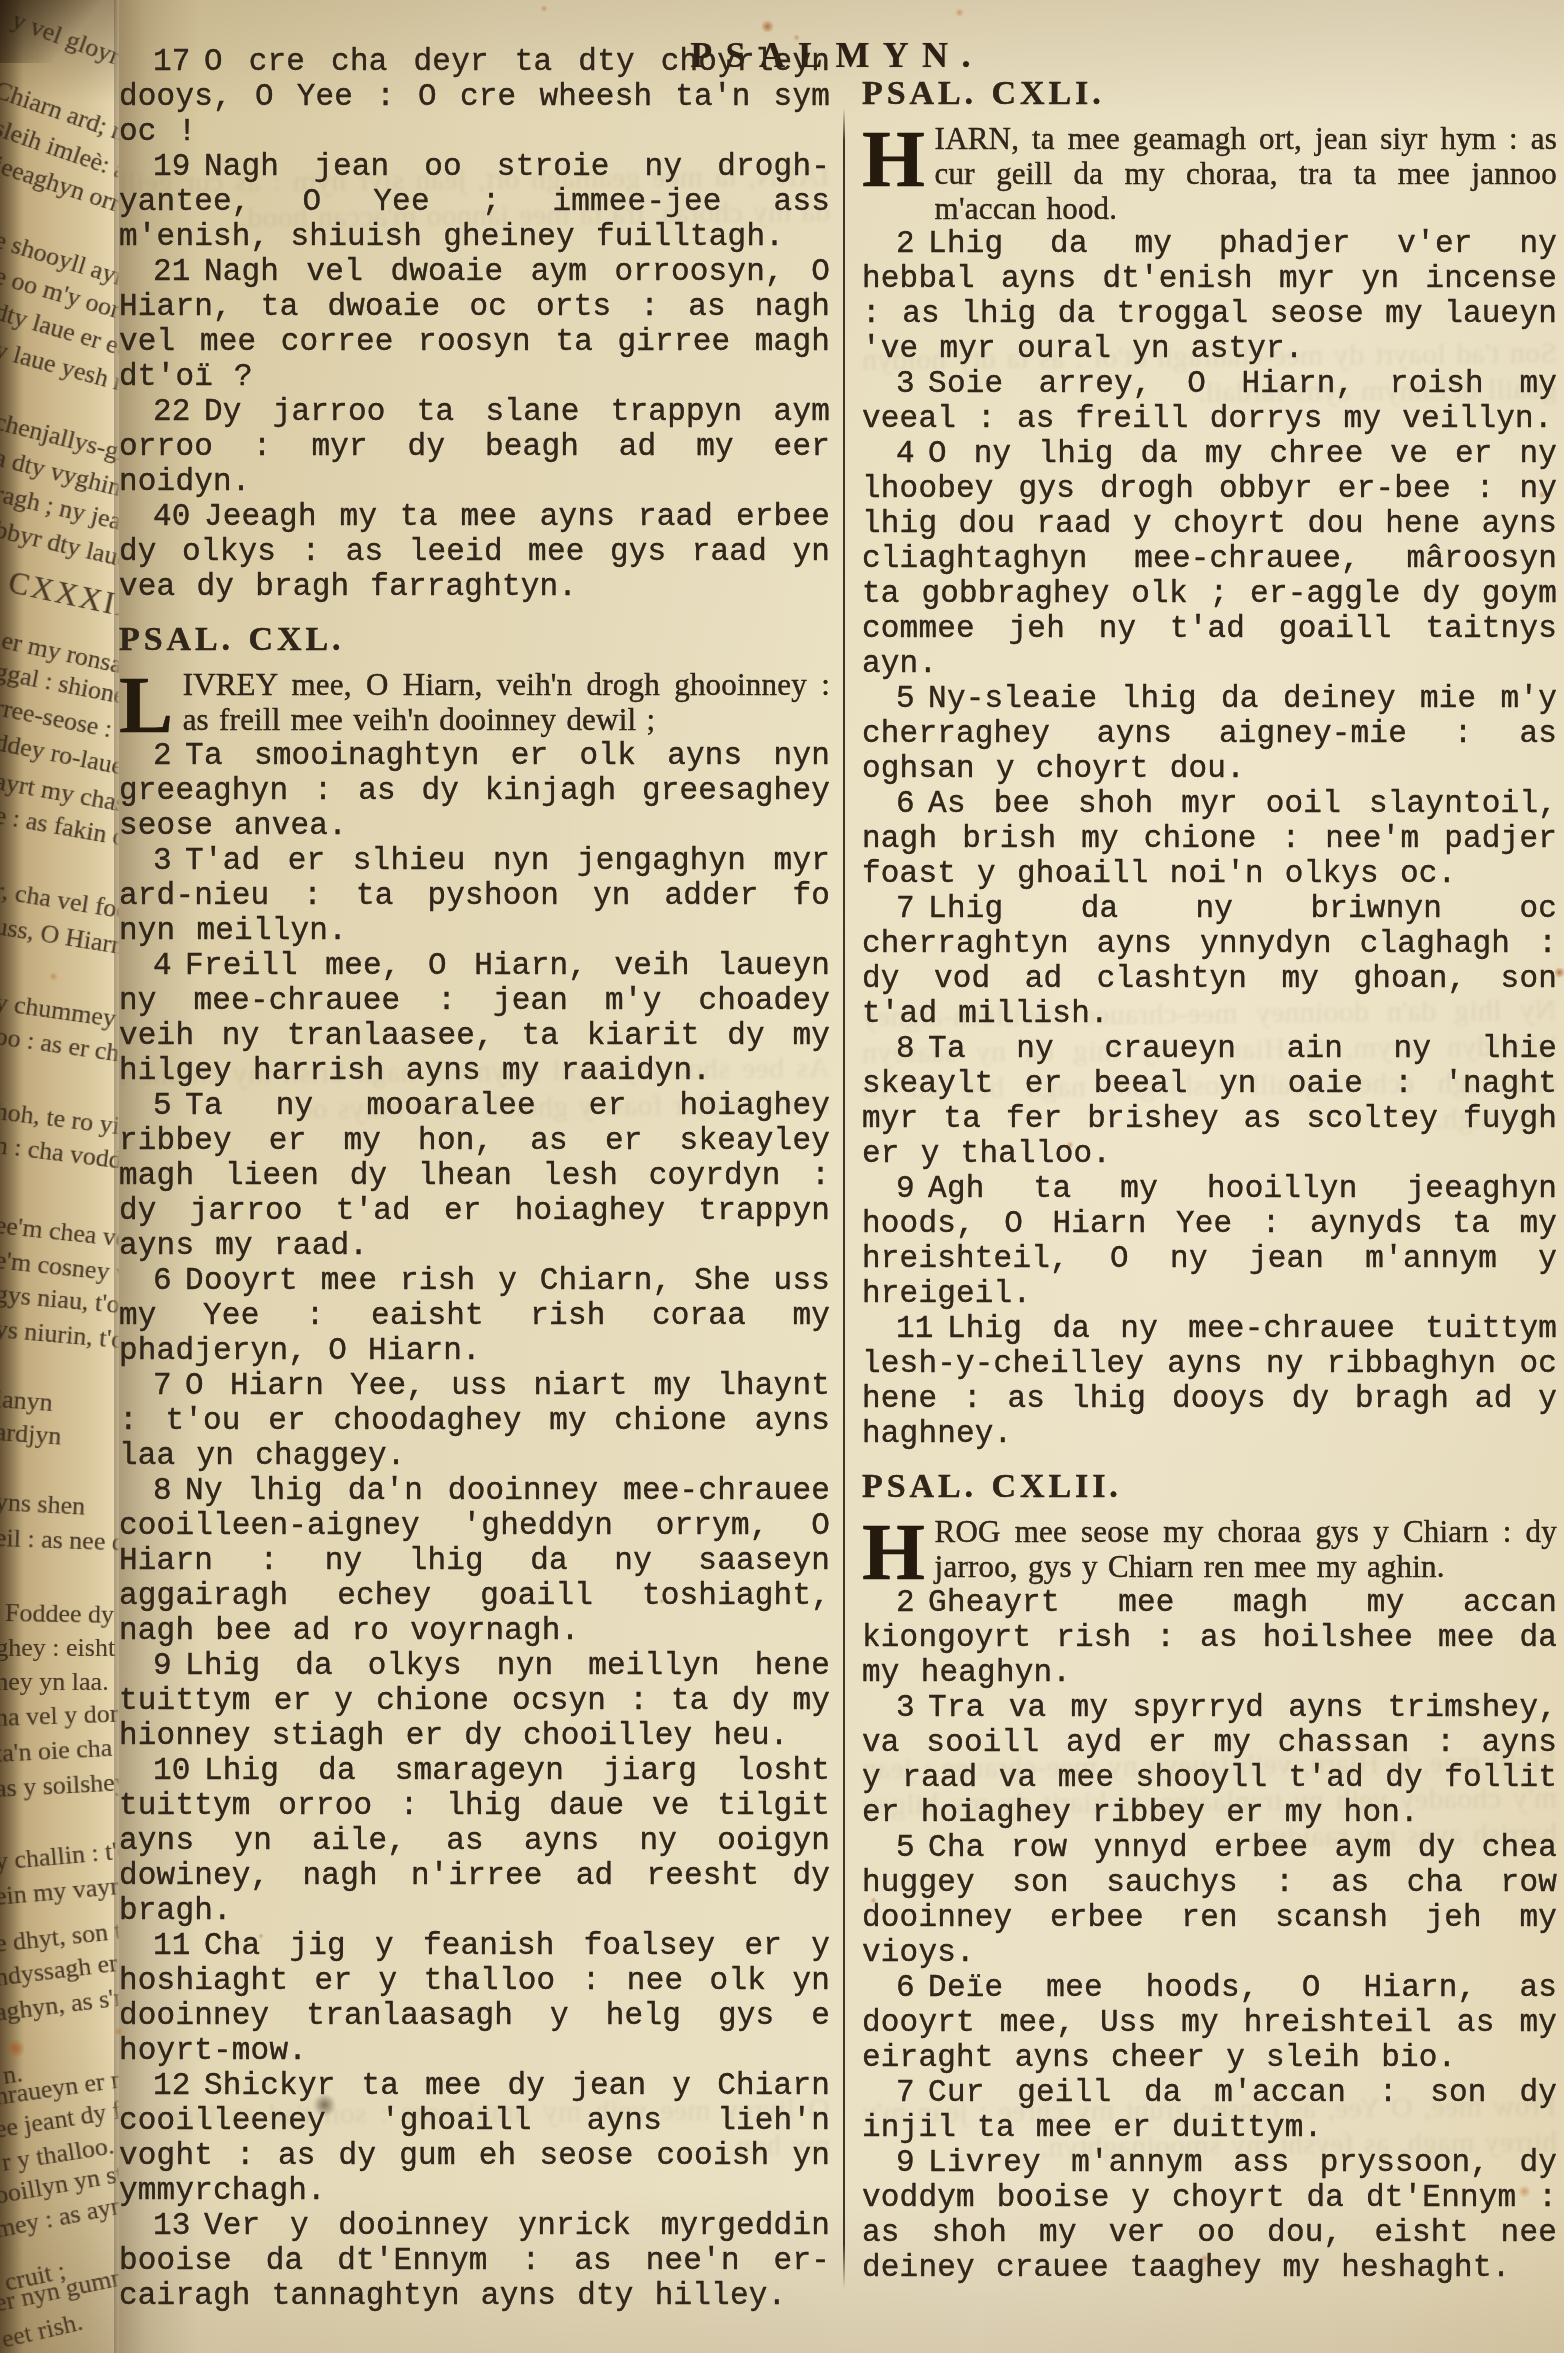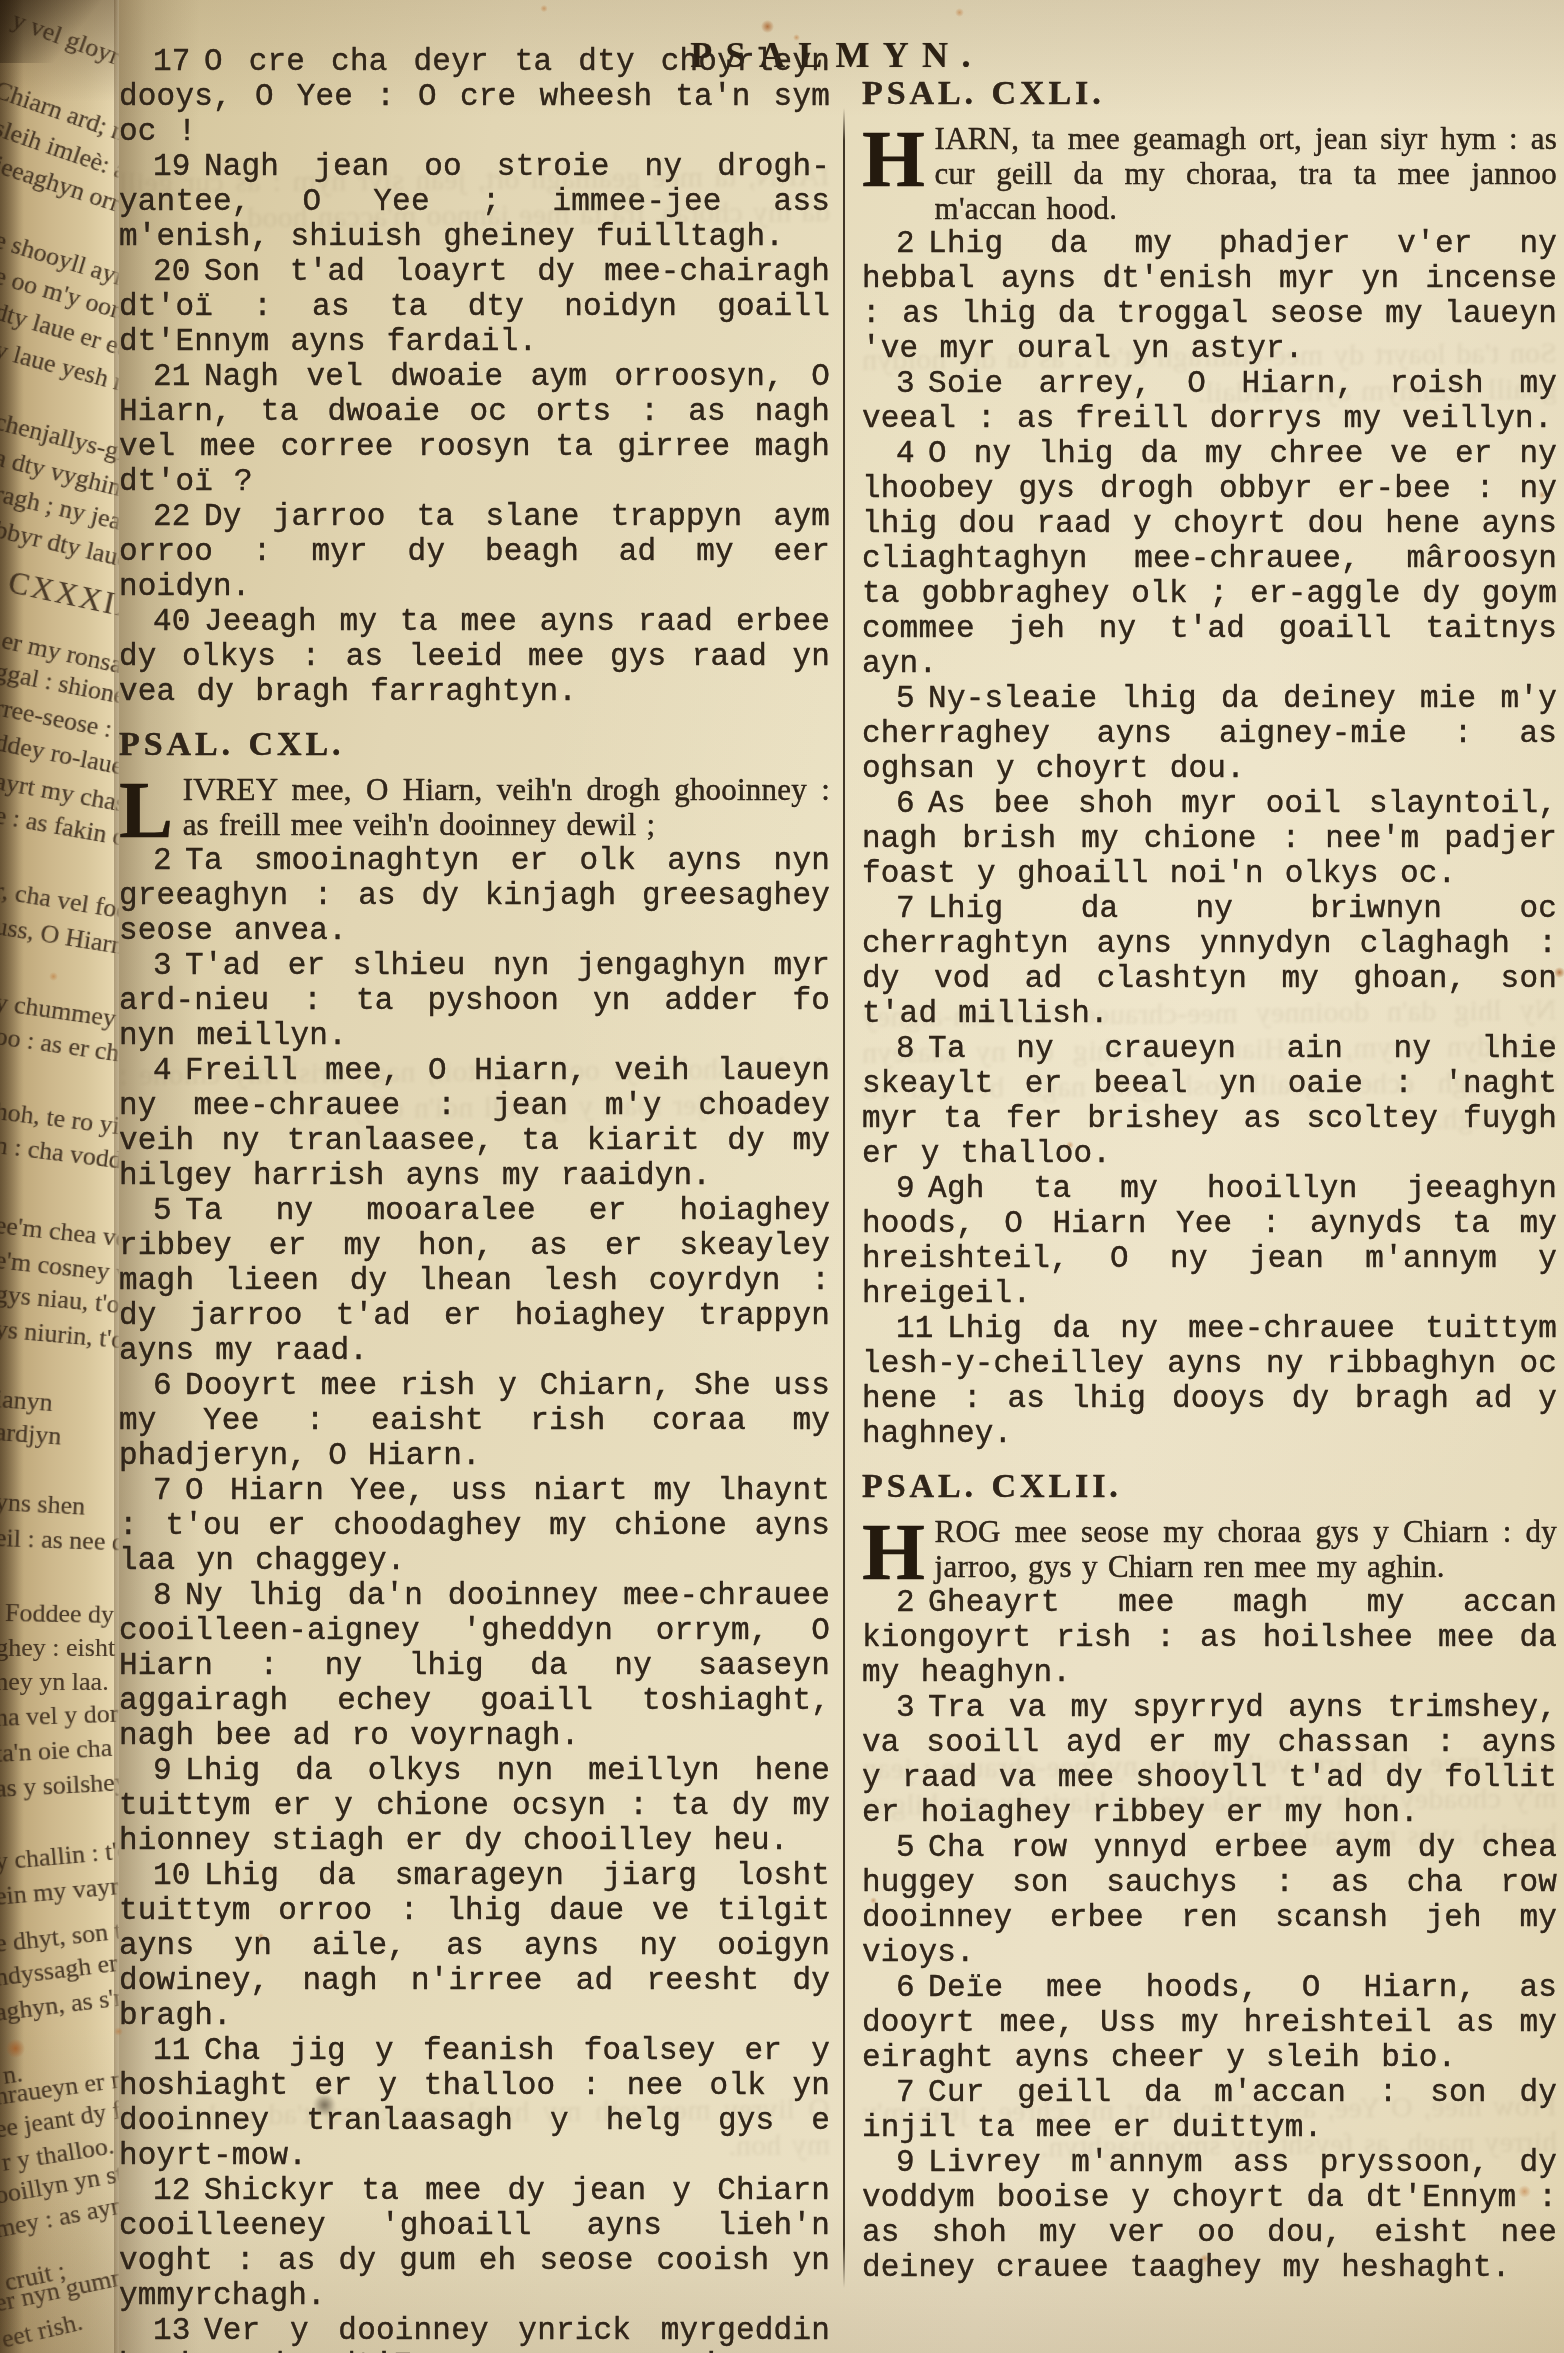--- a/index.html
+++ b/index.html
@@ -142,21 +142,20 @@
 
   <div class="divider"></div>
 
   <div class="col col-left">
     <div class="ghost" style="top:117px">IARN, ta mee geamagh ort, jean siyr hym : as cur geill da my choraa, tra ta mee jannoo m'accan hood.</div>
     <div class="ghost" style="top:1009px">As bee shoh myr ooil slayntoil, nagh brish my chione : nee'm padjer foast y ghoaill noi'n olkys oc.</div>
     <div class="ghost" style="top:2050px">O livrey mee veih my hranlaasee : son t'ad ro lager er my hon.</div>
     <div class="flow">
       <p class="verse"><span class="vn">17</span><span class="vt">O cre cha deyr ta dty choyrleyn dooys, O Yee : O cre wheesh ta'n sym oc !</span></p>
       <p class="verse"><span class="vn">19</span><span class="vt">Nagh jean oo stroie ny drogh-yantee, O Yee ; immee-jee ass m'enish, shiuish gheiney fuilltagh.</span></p>
-      <p class="verse"><span class="vn">20</span><span class="vt">Son t'ad loayrt dy mee-chairagh dt'oï : as ta dty noidyn goaill dt'Ennym ayns fardail.</span></p>
       <p class="verse"><span class="vn">21</span><span class="vt">Nagh vel dwoaie aym orroosyn, O Hiarn, ta dwoaie oc orts : as nagh vel mee corree roosyn ta girree magh dt'oï ?</span></p>
       <p class="verse"><span class="vn">22</span><span class="vt">Dy jarroo ta slane trappyn aym orroo : myr dy beagh ad my eer noidyn.</span></p>
       <p class="verse"><span class="vn">40</span><span class="vt">Jeeagh my ta mee ayns raad erbee dy olkys : as leeid mee gys raad yn vea dy bragh farraghtyn.</span></p>
 
       <h2 class="psalm-heading">PSAL. CXL.</h2>
       <p class="opening"><span class="dropcap">L</span><span class="vt">IVREY mee, O Hiarn, veih'n drogh ghooinney : as freill mee veih'n dooinney dewil ;</span></p>
       <p class="verse"><span class="vn">2</span><span class="vt">Ta smooinaghtyn er olk ayns nyn greeaghyn : as dy kinjagh greesaghey seose anvea.</span></p>
       <p class="verse"><span class="vn">3</span><span class="vt">T'ad er slhieu nyn jengaghyn myr ard-nieu : ta pyshoon yn adder fo nyn meillyn.</span></p>
       <p class="verse"><span class="vn">4</span><span class="vt">Freill mee, O Hiarn, veih laueyn ny mee-chrauee : jean m'y choadey veih ny tranlaasee, ta kiarit dy my hilgey harrish ayns my raaidyn.</span></p>
       <p class="verse"><span class="vn">5</span><span class="vt">Ta ny mooaralee er hoiaghey ribbey er my hon, as er skeayley magh lieen dy lhean lesh coyrdyn : dy jarroo t'ad er hoiaghey trappyn ayns my raad.</span></p>

